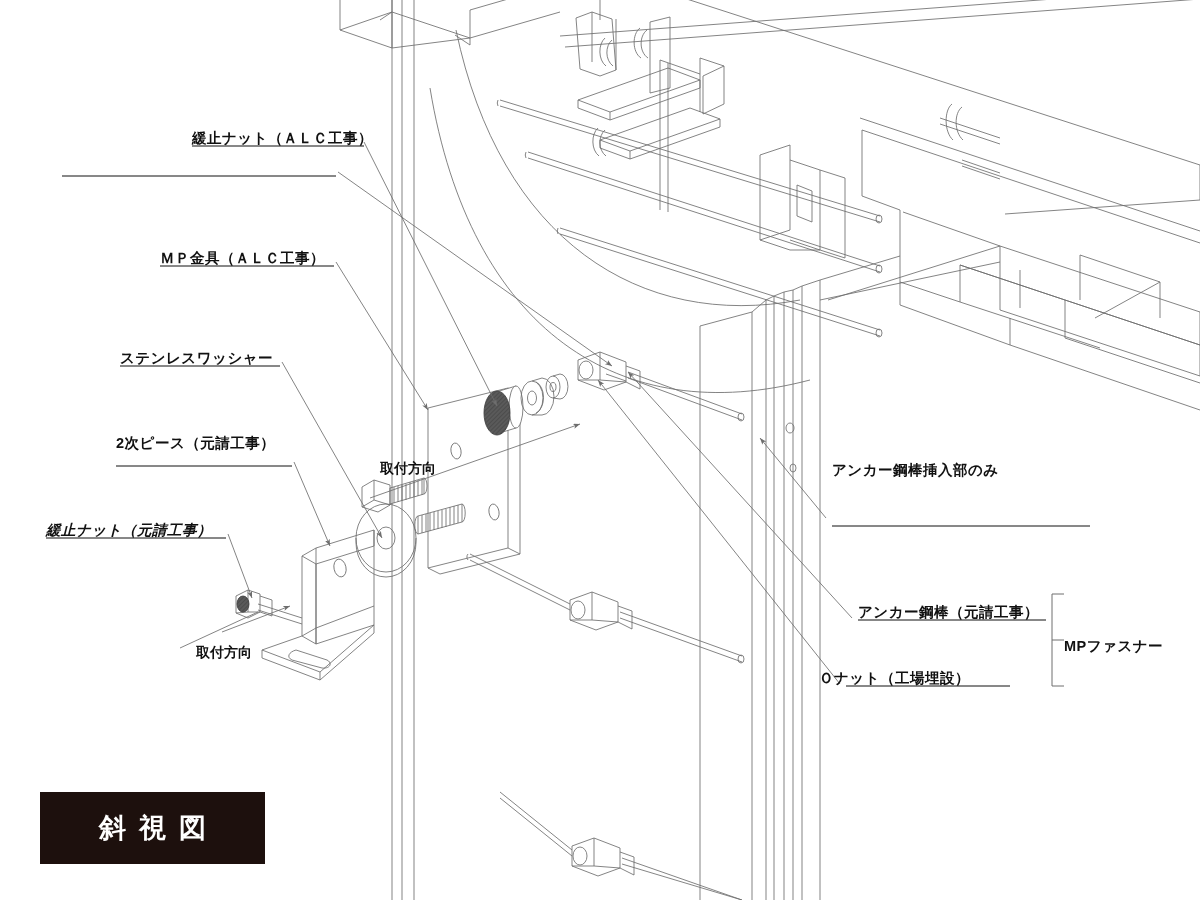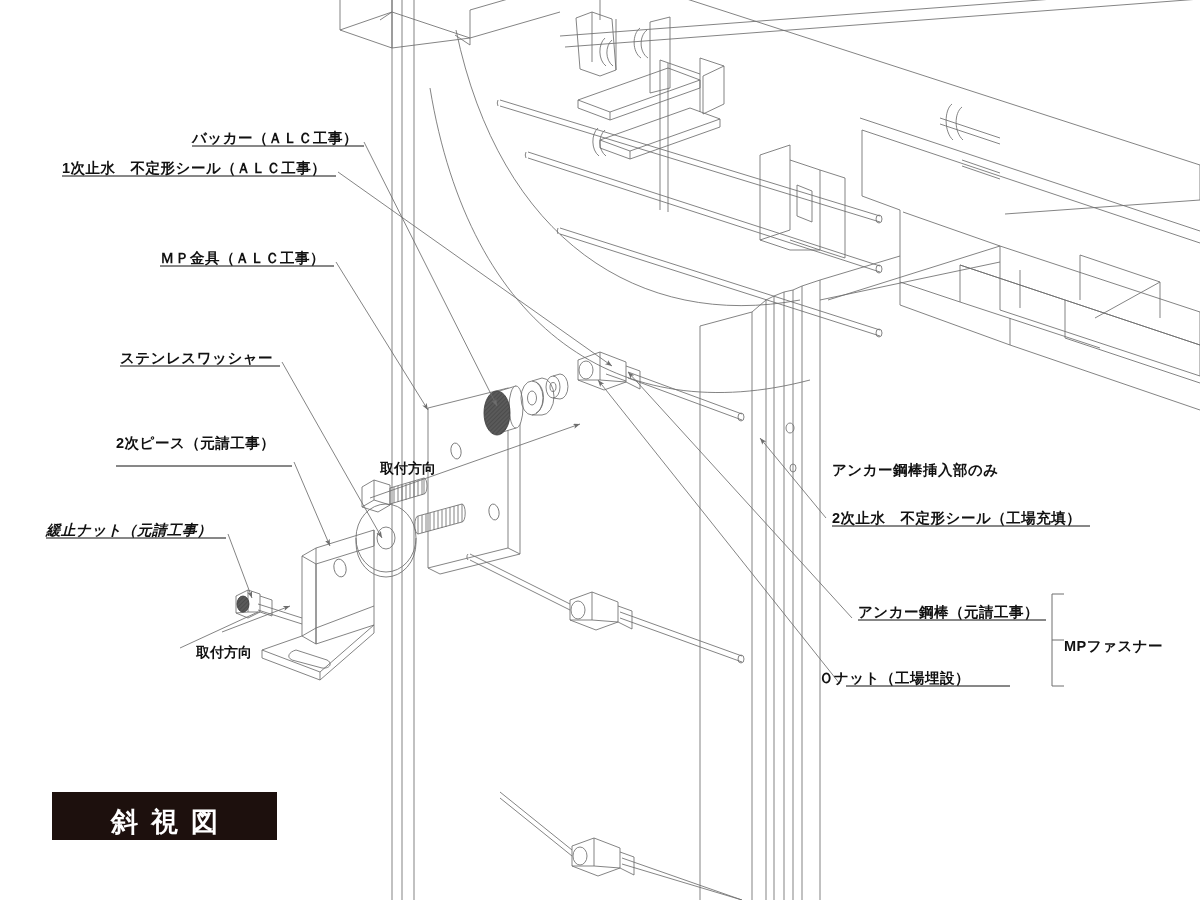--- a/index.html
+++ b/index.html
@@ -7,22 +7,22 @@
        font-family:"Liberation Sans","DejaVu Sans",sans-serif;}
   #stage{position:relative;width:1200px;height:900px;background:#fff;}
   #art{position:absolute;inset:0;}
 
   .lbl{position:absolute;white-space:pre;color:#111;
        font-family:"Liberation Sans","DejaVu Sans",sans-serif;
        font-size:14.5px;letter-spacing:.5px;line-height:1.45;}
   .lbl.b{font-weight:700;}
   .tiny{font-size:14px;font-weight:700;letter-spacing:0;}
 
-  #titlebox{position:absolute;left:52px;top:792px;width:225px;height:48px;
-            background:#1d100d;display:flex;align-items:flex-end;justify-content:center;}
+  #titlebox{position:absolute;left:40px;top:792px;width:225px;height:72px;
+            background:#1d100d;display:flex;align-items:center;justify-content:center;}
   #titlebox span{color:#fff;font-size:27px;font-weight:700;letter-spacing:13px;
                  text-indent:13px;font-family:"Liberation Sans","DejaVu Sans",sans-serif;}
 </style>
 </head>
 <body>
 
 <div id="stage">
 
   <svg id="art" viewBox="0 0 1200 900">
     <defs>
@@ -327,34 +327,32 @@
         <line x1="1052" y1="640" x2="1064" y2="640"></line>
       </g>
 
     <g stroke="#6e6e6e" stroke-width="0.85" fill="none">
       <line x1="370" y1="498" x2="580" y2="424" marker-end="url(#ar)"></line>
       <line x1="222" y1="632" x2="290" y2="606" marker-end="url(#ar)"></line>
       <line x1="180" y1="648" x2="258" y2="612"></line>
     </g>
   </svg>
 
-  <div class="lbl b" style="left:192px;top:128px;">バッカー（ＡＬＣ工事）</div>
-
-  <div class="lbl b" style="left:62px;top:158px;">1次止水　不定形シール（ＡＬＣ工事）</div>
+  <div class="lbl b" style="left:192px;top:128px;">緩止ナット（ＡＬＣ工事）</div>
+
 
   <div class="lbl b" style="left:160px;top:248px;text-align:center;">ＭＰ金具（ＡＬＣ工事）</div>
 
   <div class="lbl b" style="left:120px;top:348px;">ステンレスワッシャー</div>
 
   <div class="lbl b" style="left:116px;top:433px;">2次ピース（元請工事）</div>
 
   <div class="lbl b" style="left:46px;top:520px;font-style:italic;">緩止ナット（元請工事）</div>
 
   <div class="lbl b" style="left:832px;top:460px;">アンカー鋼棒挿入部のみ</div>
-  <div class="lbl b" style="left:832px;top:508px;">2次止水　不定形シール（工場充填）</div>
 
   <div class="lbl b" style="left:858px;top:602px;">アンカー鋼棒（元請工事）</div>
 
   <div class="lbl b" style="left:819px;top:668px;">Ｏナット（工場埋設）</div>
 
   <div class="lbl b" style="left:1064px;top:636px;">MPファスナー</div>
 
   <div class="lbl tiny" style="left:380px;top:458px;">取付方向</div>
 
   <div class="lbl tiny" style="left:196px;top:642px;">取付方向</div>

